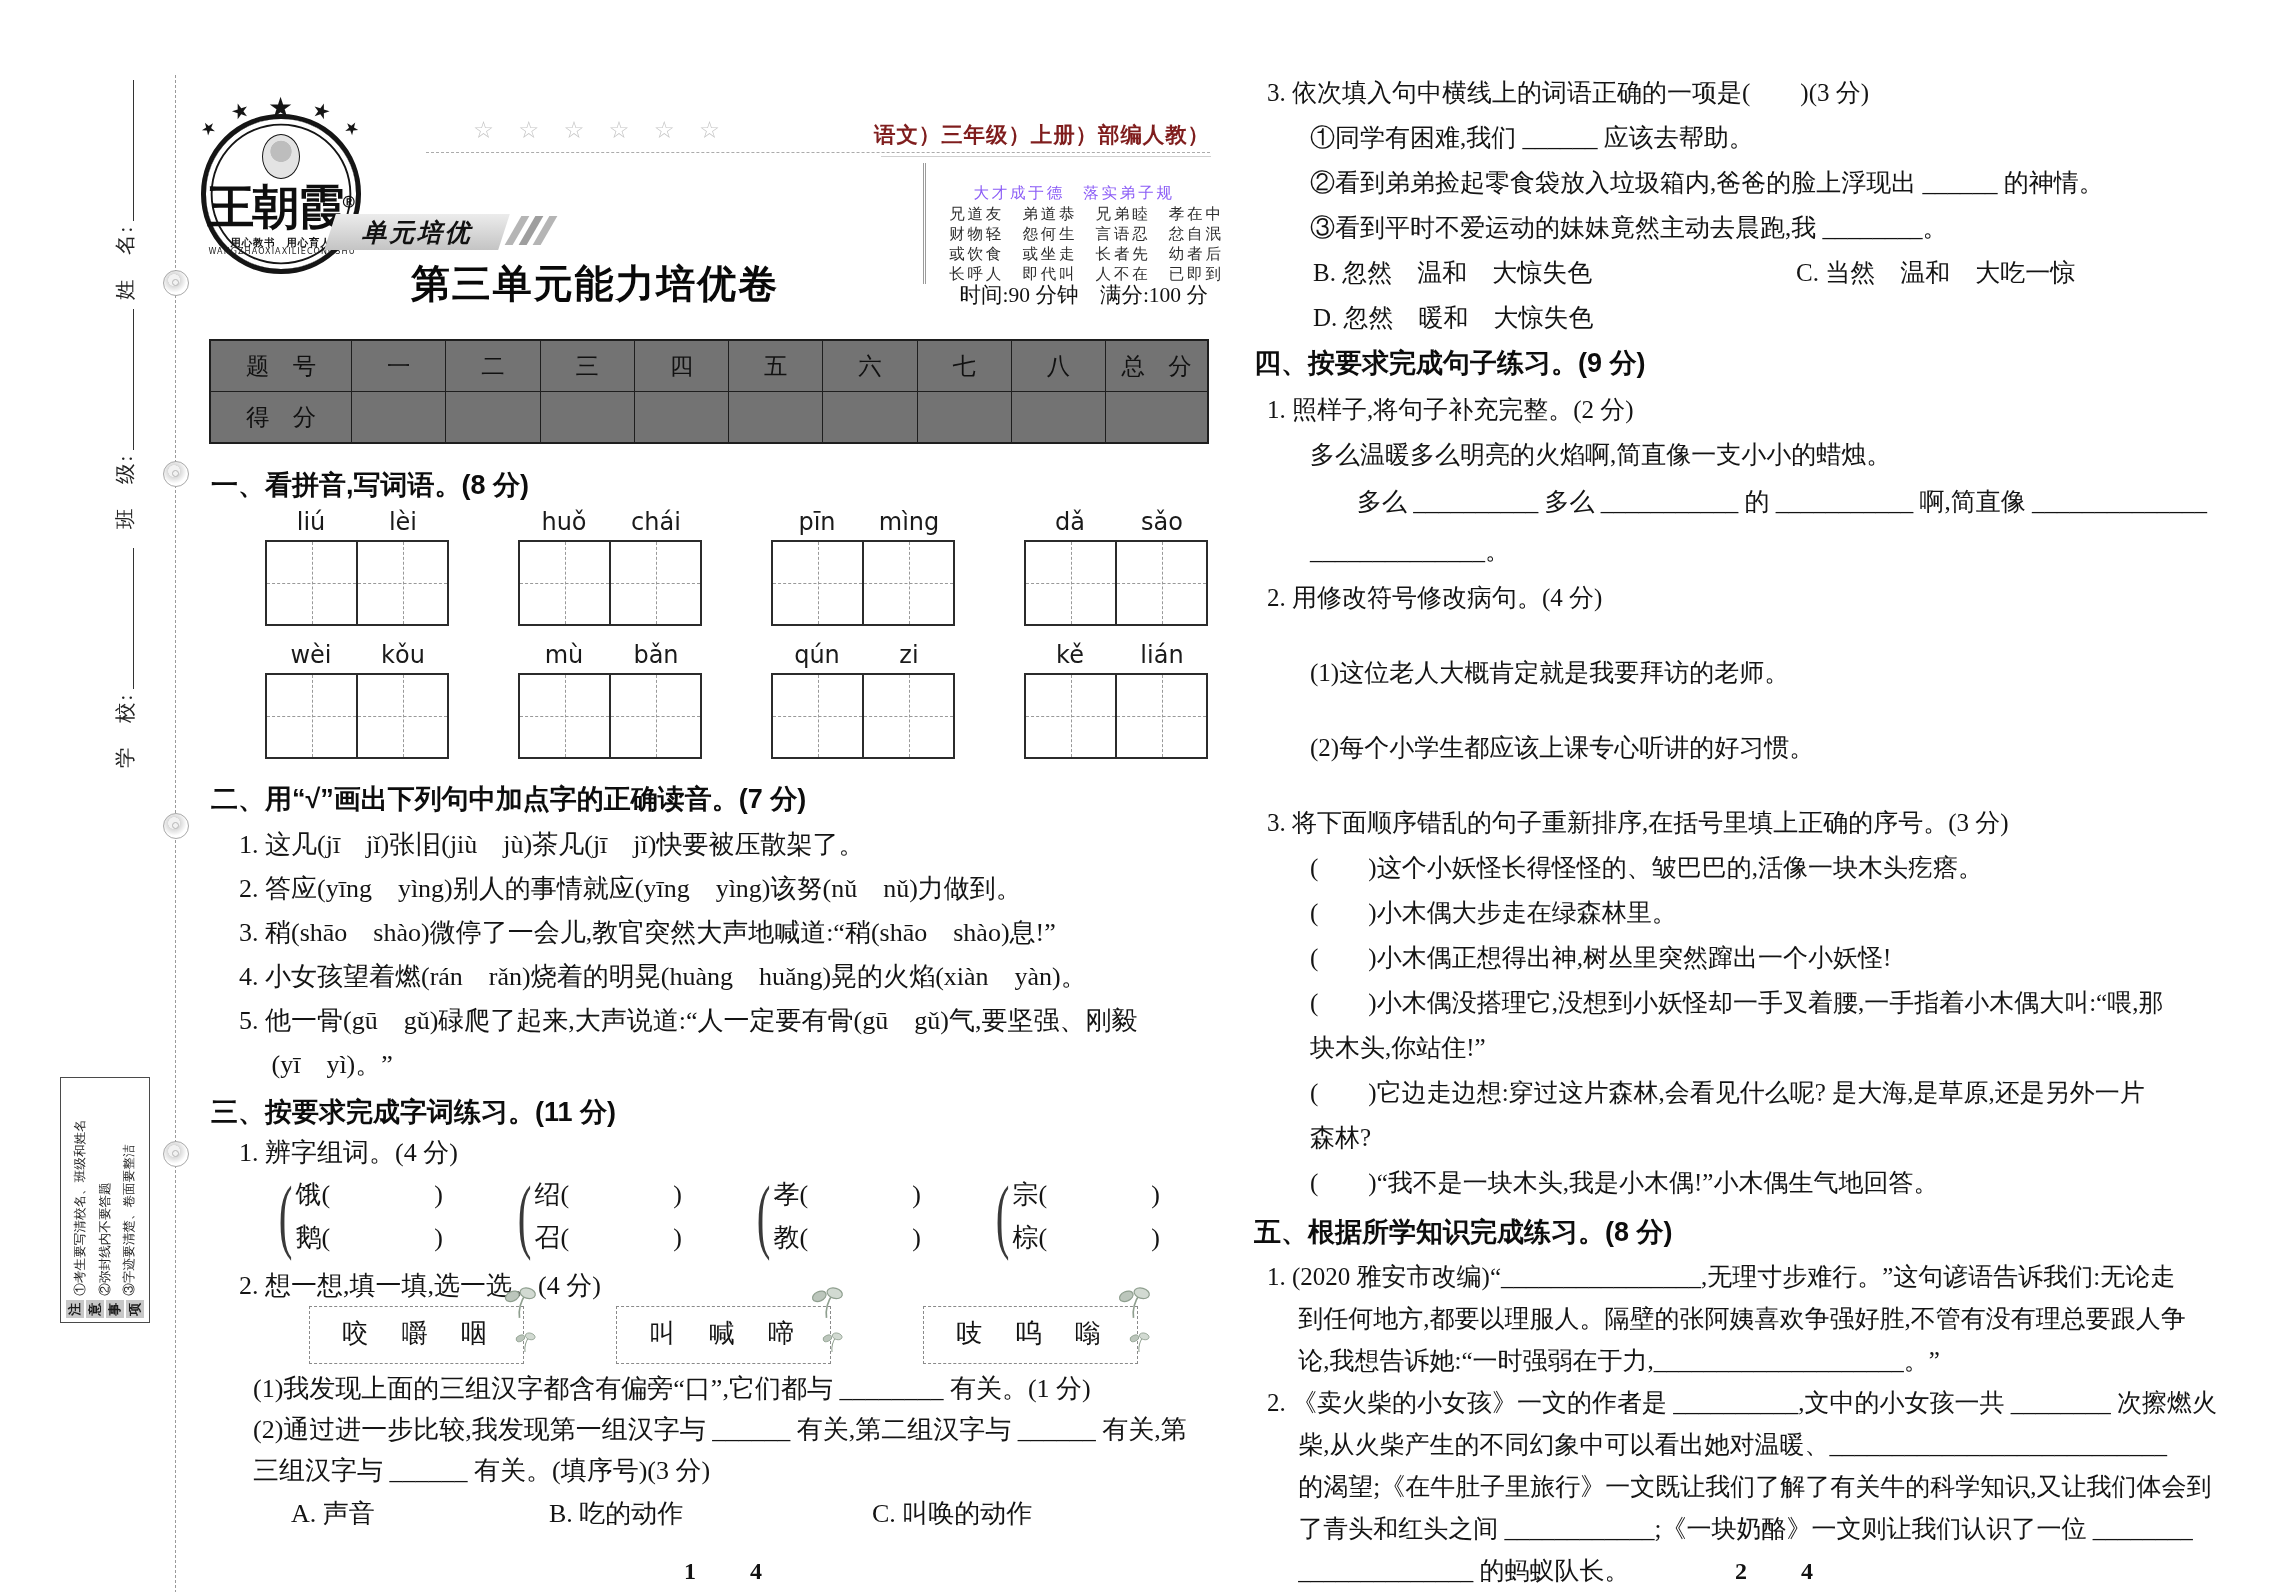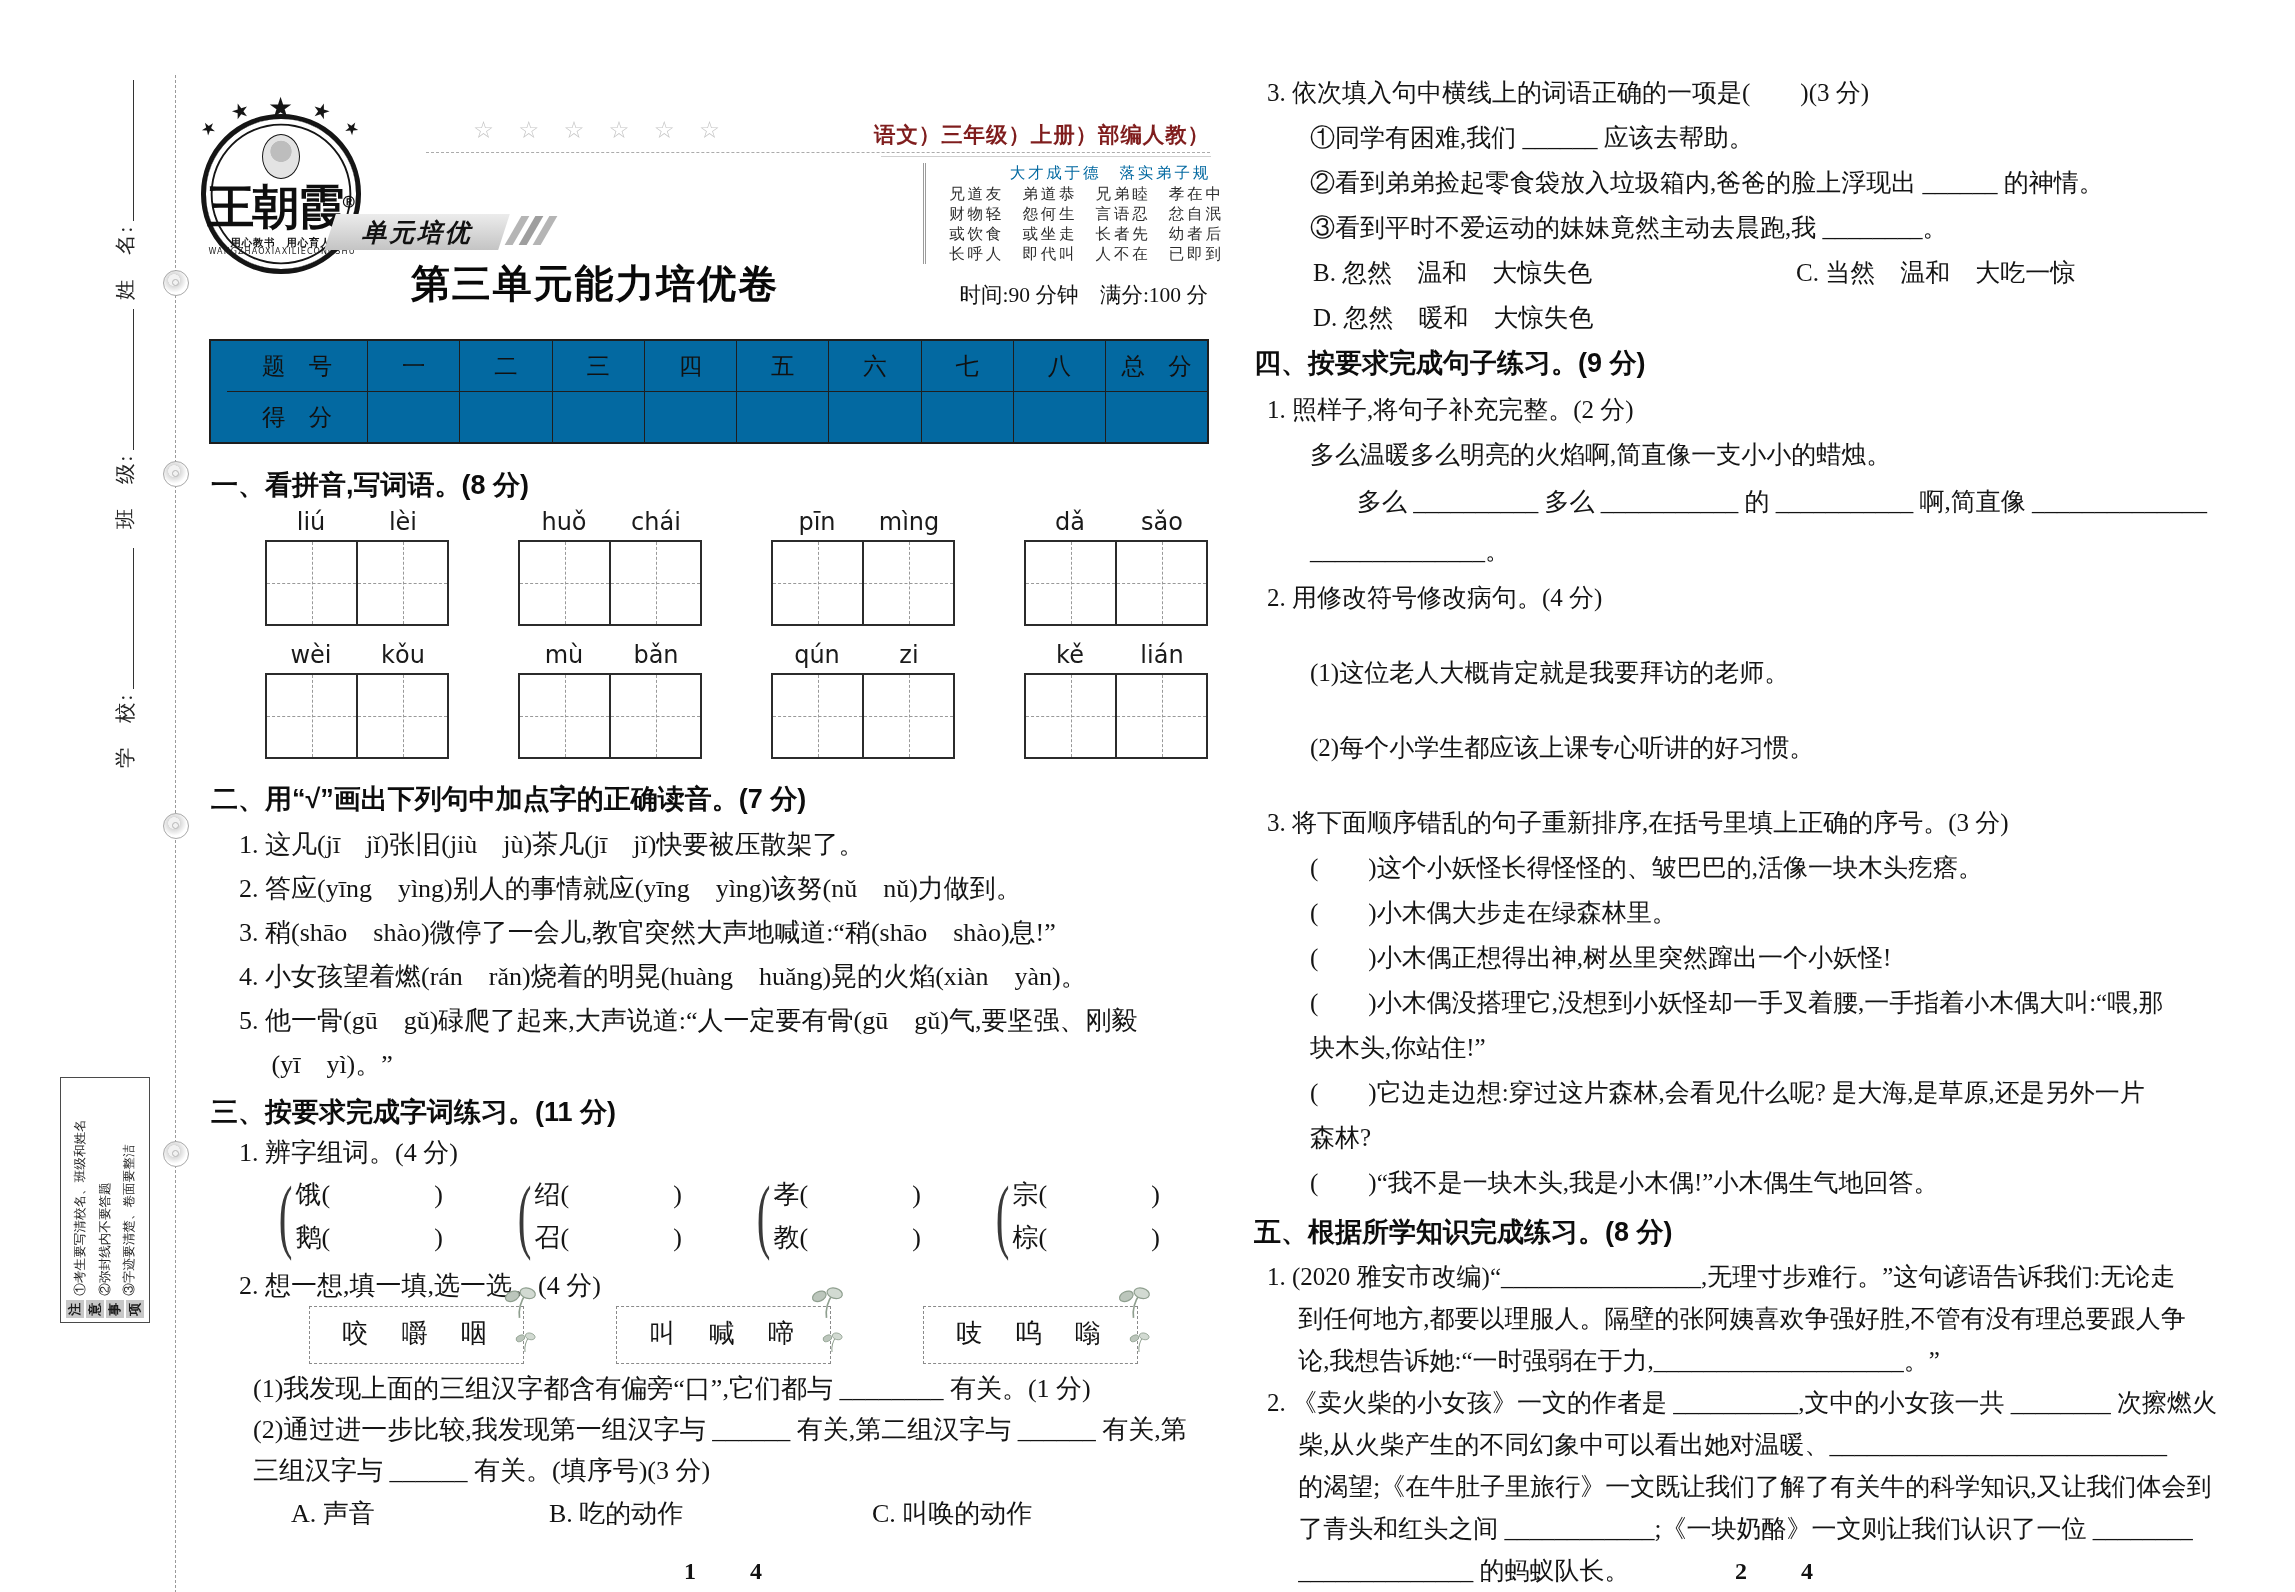--- a/index.html
+++ b/index.html
@@ -43,28 +43,28 @@
                color:#111;text-align:center;letter-spacing:2.8px;}
   .slashes{position:absolute;left:513px;top:216px;display:flex;gap:5.6px;}
   .slashes i{display:block;width:8.4px;height:29px;transform:skewX(-30deg);background:#b5b5b5;}
   .slashes i:nth-child(2){background:#9e9e9e;}
   .stars-row{position:absolute;left:473px;top:118px;font:23.4px/24px "DejaVu Sans",sans-serif;color:#c6c6c6;letter-spacing:8.4px;}
   .header-rule{position:absolute;left:426px;top:152px;width:784px;border-top:1.9px dashed #ababab;}
   .header-rule2{position:absolute;left:881px;top:156px;width:330px;border-top:1.9px solid #cfcfcf;}
   .tabs{position:absolute;left:843px;top:122px;width:367px;text-align:right;
         font:700 21.5px/26px "Liberation Sans",sans-serif;color:#7f1d1d;letter-spacing:0.9px;}
   .motto{position:absolute;left:923px;top:163px;width:288px;border-left:3.7px double #9b9b9b;padding-left:11.2px;box-sizing:border-box;}
-  .motto-title{font:15.5px/20.6px "Liberation Serif",serif;color:#0369a1;letter-spacing:2.8px;text-align:right;white-space:nowrap;}
+  .motto-title{font:15.5px/20.6px "Liberation Serif",serif;color:#8b5cf6;letter-spacing:2.8px;text-align:center;white-space:nowrap;margin-top:20px;}
   .motto-line{font:15.5px/20px "Liberation Serif",serif;color:#2e2e2e;letter-spacing:2.8px;white-space:nowrap;margin-left:12px;}
   .exam-title{position:absolute;left:375px;top:262px;width:440px;text-align:center;
               font:700 39px/43px "Liberation Serif",serif;color:#090909;letter-spacing:1.9px;white-space:nowrap;}
   .time-line{position:absolute;left:871px;top:283px;width:337px;text-align:right;font:21.5px/24px "Liberation Serif",serif;color:#111;}
 
   
-  .score-table{position:absolute;left:209px;top:339px;width:1000px;border:2.3px solid #1e1e1e;box-sizing:border-box;background:#0369a1;padding-left:16px;}
+  .score-table{position:absolute;left:209px;top:339px;width:1000px;border:2.3px solid #1e1e1e;box-sizing:border-box;background:#737373;}
   .st-row{display:grid;grid-template-columns:141px repeat(8,1fr) 101px;}
   .st-cell{height:50px;border-right:1.9px solid #1e1e1e;font:23.4px/50px "Liberation Serif",serif;text-align:center;color:#111;}
   .st-cell:last-child{border-right:none;}
   .st-row.head .st-cell{border-bottom:1.9px solid #1e1e1e;}
 
   
   .page1{position:absolute;left:211px;top:0;width:998px;height:1593px;}
   .sec-heading{font:700 27px/37px "Liberation Sans","DejaVu Sans",sans-serif;color:#0d0d0d;white-space:nowrap;}
   .lline{font:26px/44px "Liberation Serif",serif;color:#141414;white-space:nowrap;}
   .sub{font:26px/37px "Liberation Serif",serif;color:#141414;white-space:nowrap;}

